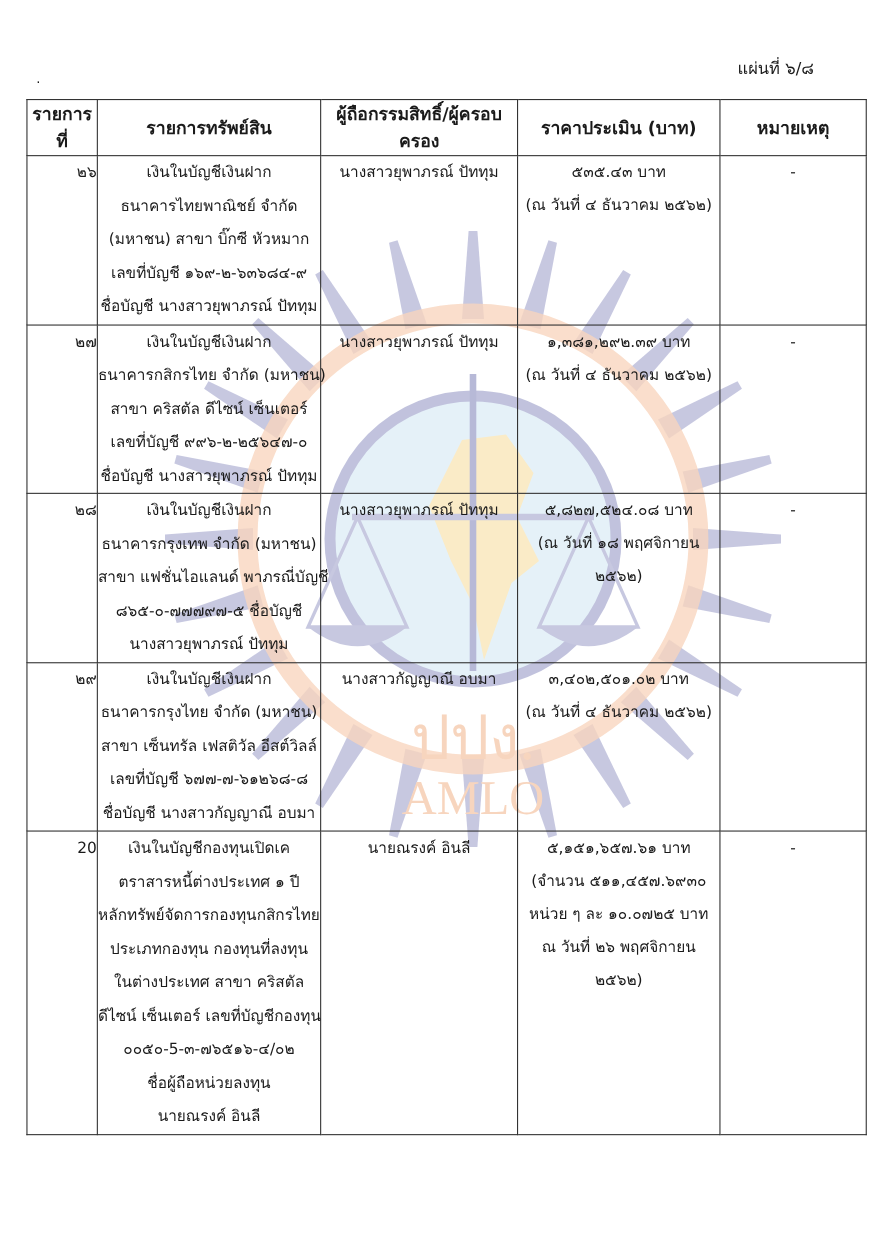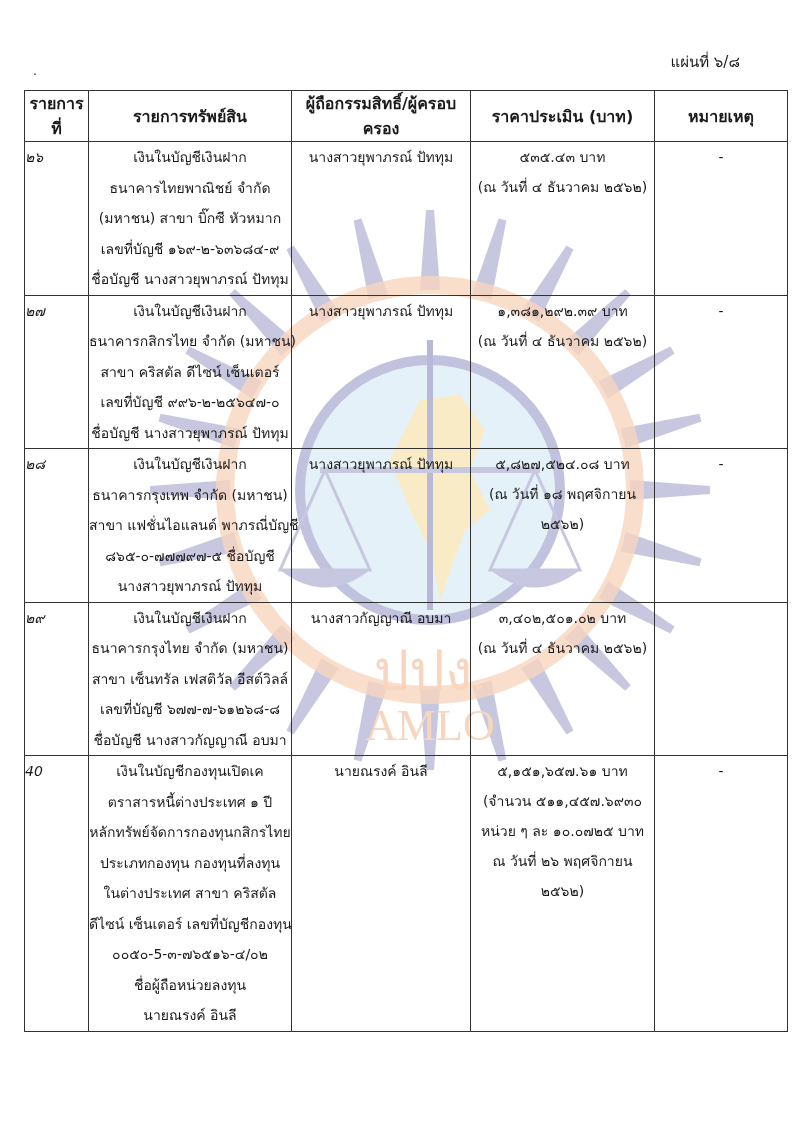--- a/index.html
+++ b/index.html
@@ -24,21 +24,21 @@
     table.assets th, table.assets td {
       border: 1.2px solid #333; vertical-align: top; padding: 0;
     }
     table.assets th {
       height: 46px; vertical-align: middle; font-weight: bold; font-size: 16px;
       text-align: center;
     }
     col.c1 { width: 64px; } col.c2 { width: 203px; } col.c3 { width: 179px; }
     col.c4 { width: 184px; } col.c5 { width: 133px; }
     td .line { display: block; height: 30.5px; line-height: 30.5px; white-space: nowrap; }
-    td.num { text-align: left; padding-top: 3px; font-style: italic; }
+    td.num { text-align: right; padding-top: 3px; }
     td.desc { padding-left: 8px; padding-top: 3px; text-align: center; }
     td.owner, td.value, td.remark { text-align: center; padding-top: 3px; }
     td.value .line { height: 30px; line-height: 30px; }
     tr.r26 td { height: 150px; }
     tr.r27 td { height: 150px; margin-top: 20px; }
     tr.r28 td { height: 145px; }
     tr.r29 td { height: 150px; }
     tr.r30 td { height: 265px; }
   </style>
 </head>
@@ -198,21 +198,21 @@
         <span class="line">๓,๔๐๒,๕๐๑.๐๒ บาท</span>
         <span class="line">(ณ วันที่ ๔ ธันวาคม ๒๕๖๒)</span>
       </td>
       <td class="remark">
           <span class="line"></span>
         </td>
     </tr>
 
     <tr class="r30">
       <td class="num">
-          <span class="line">40</span>
+          <span class="line">20</span>
         </td>
       <td class="desc">
         <span class="line">เงินในบัญชีกองทุนเปิดเค</span>
         <span class="line">ตราสารหนี้ต่างประเทศ ๑ ปี</span>
         <span class="line">หลักทรัพย์จัดการกองทุนกสิกรไทย</span>
         <span class="line">ประเภทกองทุน กองทุนที่ลงทุน</span>
         <span class="line">ในต่างประเทศ สาขา คริสตัล</span>
         <span class="line">ดีไซน์ เซ็นเตอร์ เลขที่บัญชีกองทุน</span>
         <span class="line">๐๐๕๐-5-๓-๗๖๕๑๖-๔/๐๒</span>
         <span class="line">ชื่อผู้ถือหน่วยลงทุน</span>

